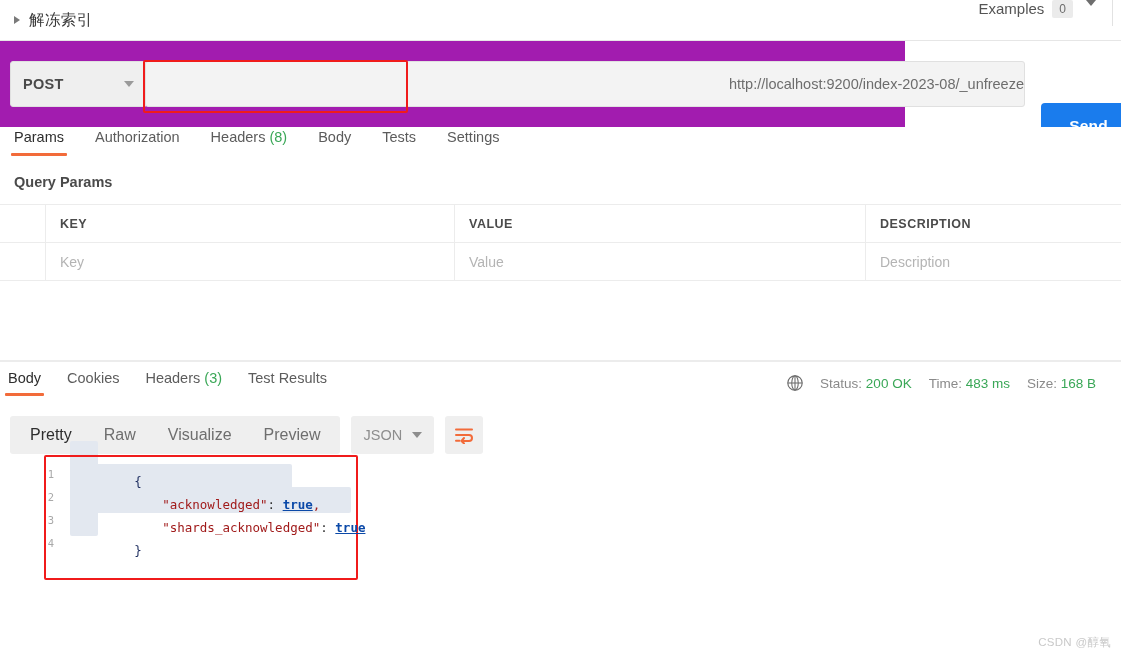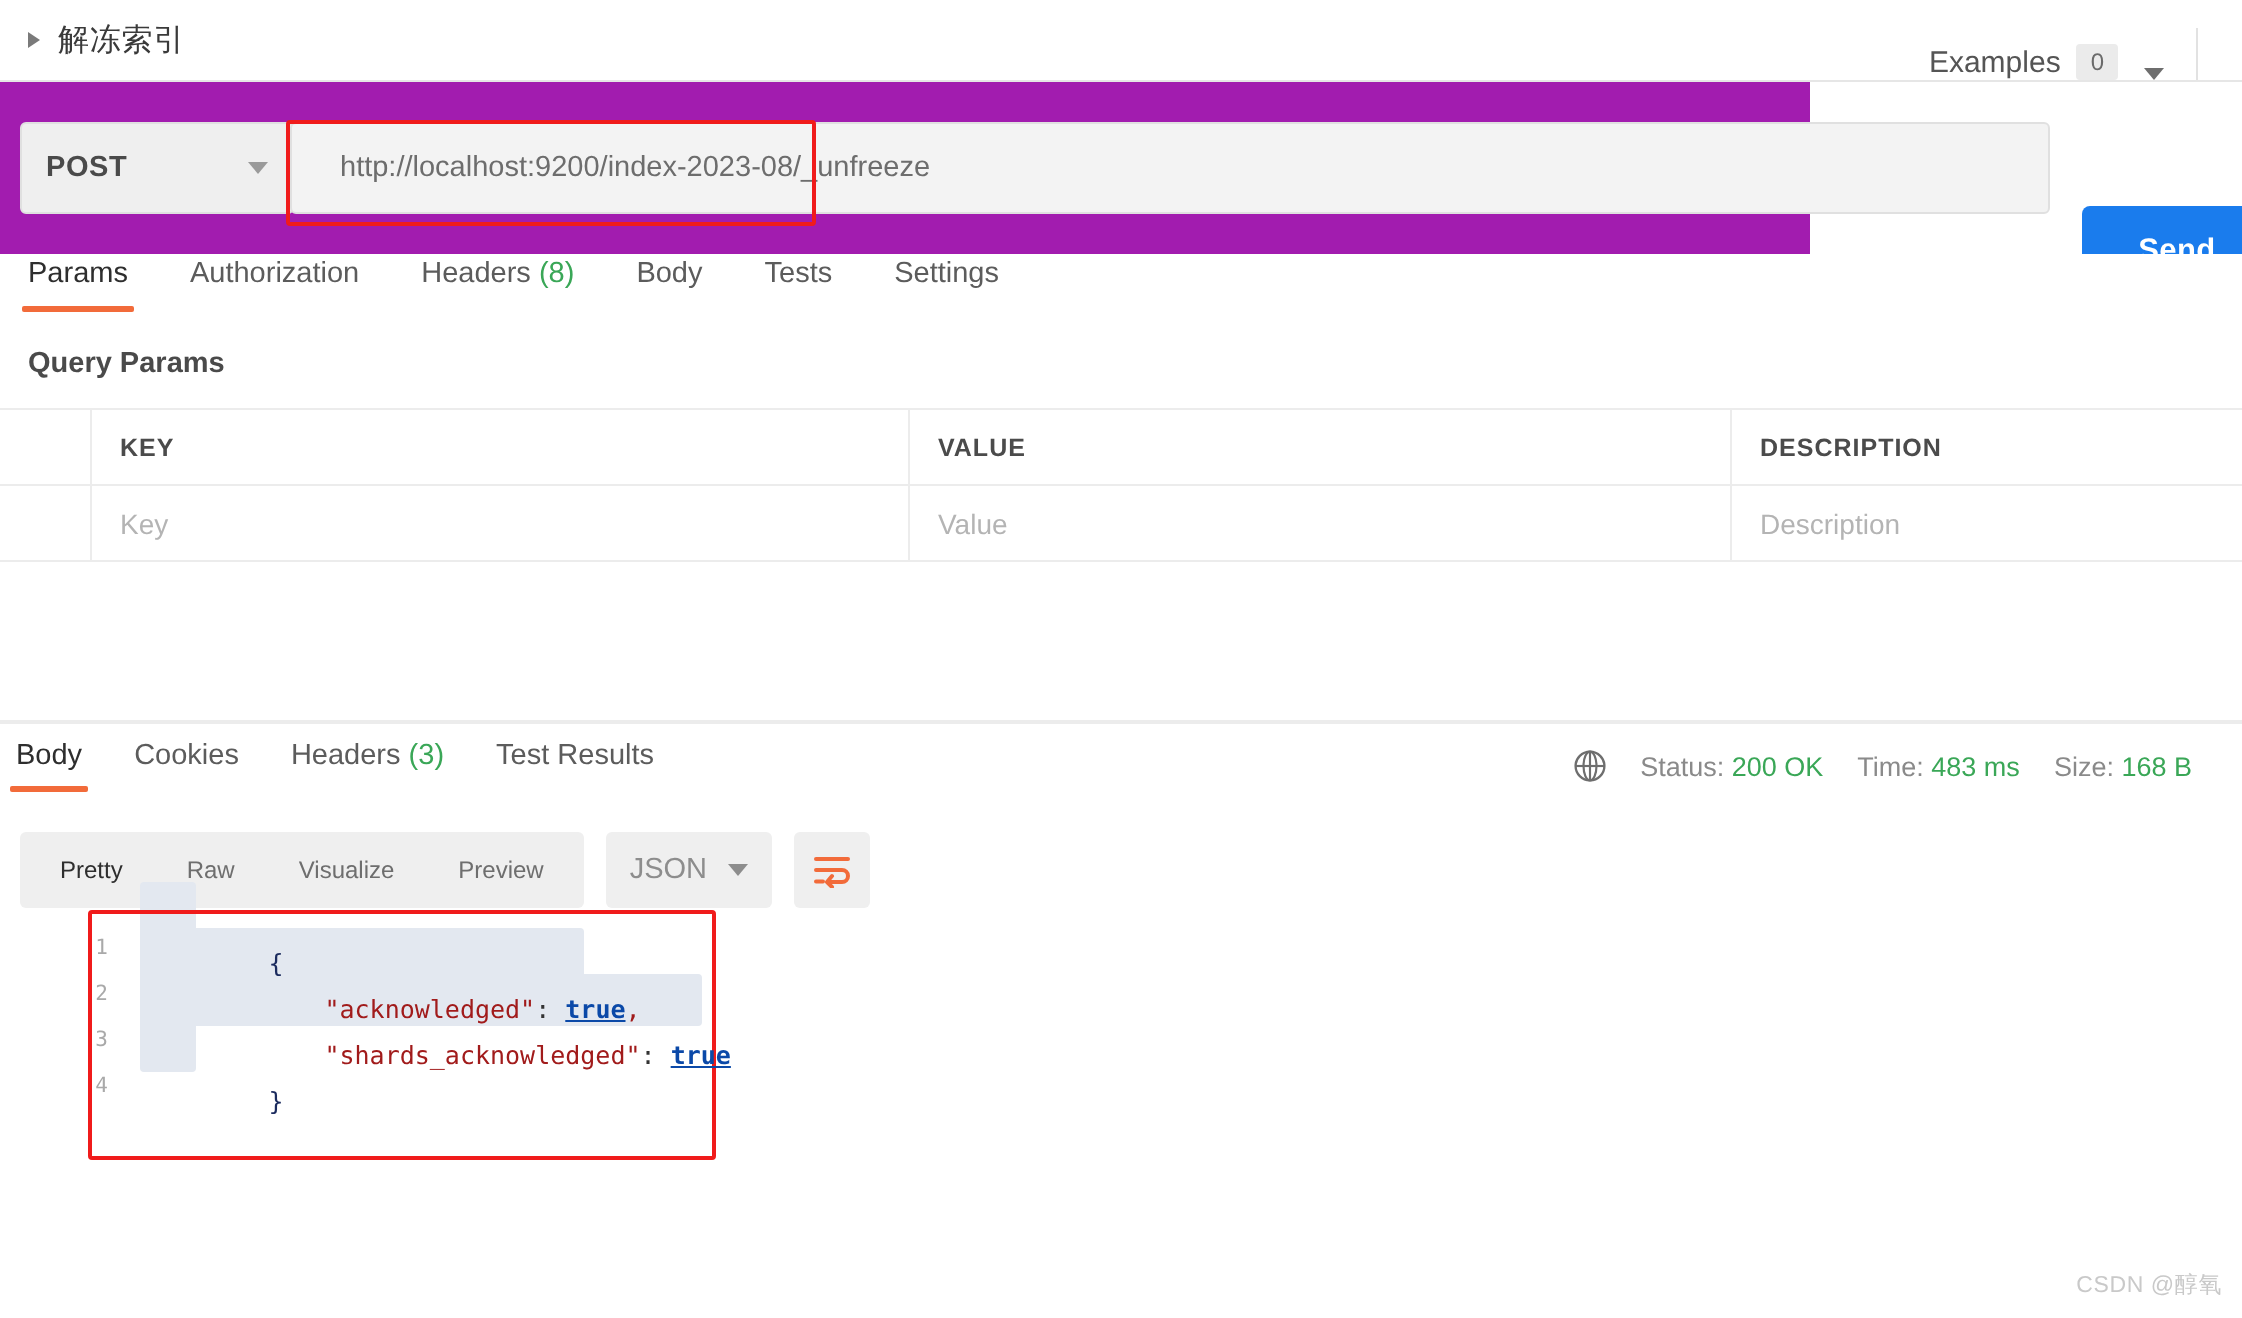--- a/index.html
+++ b/index.html
@@ -21,22 +21,22 @@
   .tri-icon {
     width: 0; height: 0; margin-left: 14px; margin-right: 9px;
     border-left: 6px solid #7a7a7a;
     border-top: 4.5px solid transparent;
     border-bottom: 4.5px solid transparent;
   }
   .req-title {
     font-size: 15.5px; color: #3a3a3a; letter-spacing: .4px;
   }
   .titlebar-right {
-    margin-left:auto; display:flex; align-items:flex-end; height:100%;
-    padding-right: 20px;
+    margin-left:auto; display:flex; align-items:flex-start; height:100%;
+    padding-right: 6px;
   }
   .examples-label { font-size:15px; color:#555; margin-right:8px; }
   .examples-count {
     font-size:12px; color:#6b6b6b; background:#ebebeb;
     border-radius:2px; padding:2px 7px; line-height:14px;
   }
   .caret-down {
     margin-left:13px; width:0; height:0;
     border-top:6px solid #6e6e6e;
     border-left:5px solid transparent;
@@ -56,21 +56,21 @@
   }
   .method-label { font-size:14.5px; color:#4a4a4a; font-weight:600; letter-spacing:.3px; }
   .method-caret {
     margin-left:auto; width:0;height:0;
     border-top:6px solid #9a9a9a;
     border-left:5px solid transparent; border-right:5px solid transparent;
   }
   .url-wrap {
     position:absolute; left:145px; top:20px; width:880px; height:46px;
     background:#f3f3f3; border:1px solid #e0e0e0; border-radius:3px;
-    display:flex; align-items:center;
+    display:flex; align-items:center;justify-content:flex-end;
   }
   .url-text {
     font-size:14.5px; color:#6d6d6d; padding-left:24px;
     white-space:nowrap; overflow:hidden;
   }
   .url-redbox {
     position:absolute; left:143px; top:60px; width:265px; height:53px;
     border:2.5px solid #f01b1b; border-radius:2px; pointer-events:none;
   }
   .send-btn {
@@ -153,21 +153,21 @@
   
   .pretty-bar {
     position:absolute; left:10px; top:416px; height:38px;
     display:flex; align-items:center;
   }
   .pretty-group {
     height:38px; background:#efefef; border-radius:3px;
     display:flex; align-items:center; padding:0 4px;
   }
   .ptab {
-    font-size:12px; color:#6e6e6e; padding:0 16px; line-height:38px;
+    font-size:16px; color:#6e6e6e; padding:0 16px; line-height:38px;
   }
   .ptab.active { color:#2e2e2e; }
   .json-select {
     height:38px; width:83px; margin-left:11px; background:#efefef;
     border-radius:3px; display:flex; align-items:center; padding:0 12px;
   }
   .json-label { font-size:14.5px; color:#8d8d8d; }
   .json-caret {
     margin-left:auto; width:0;height:0;
     border-top:6px solid #8d8d8d;

